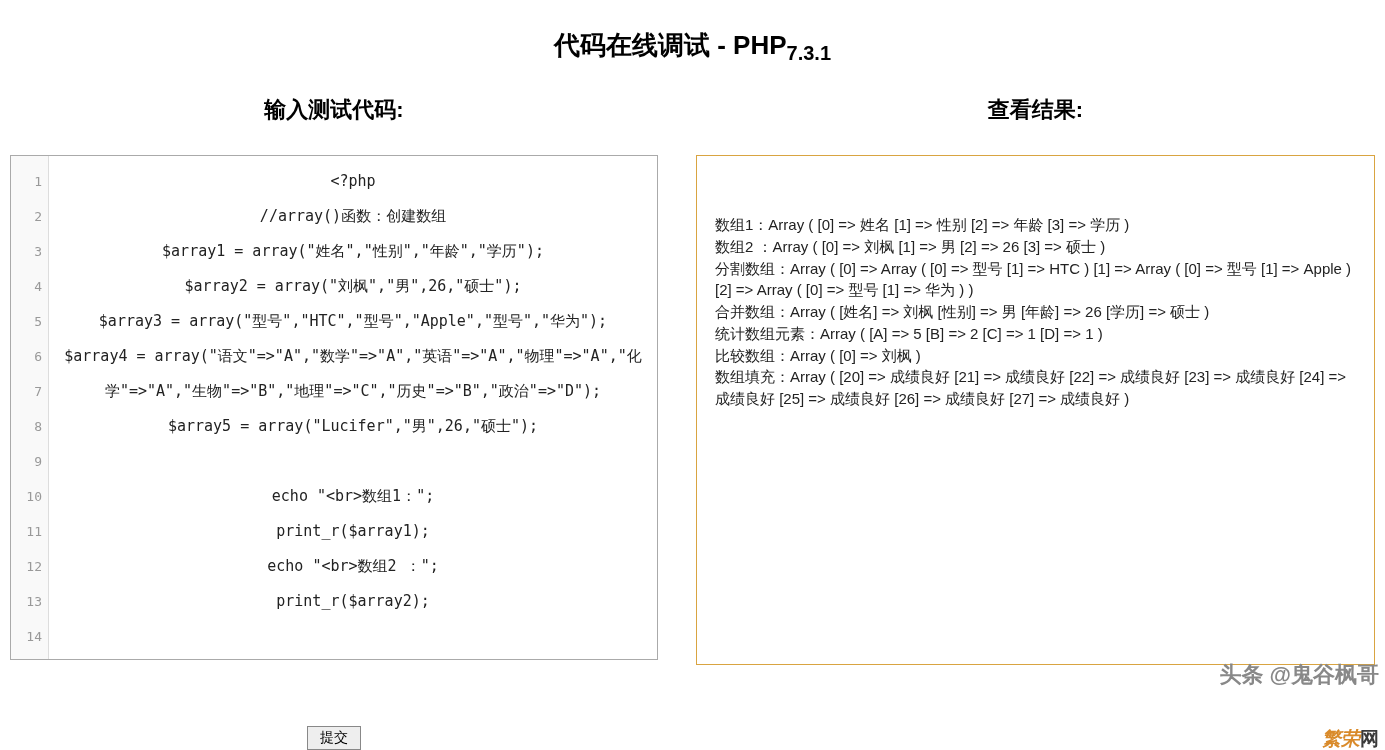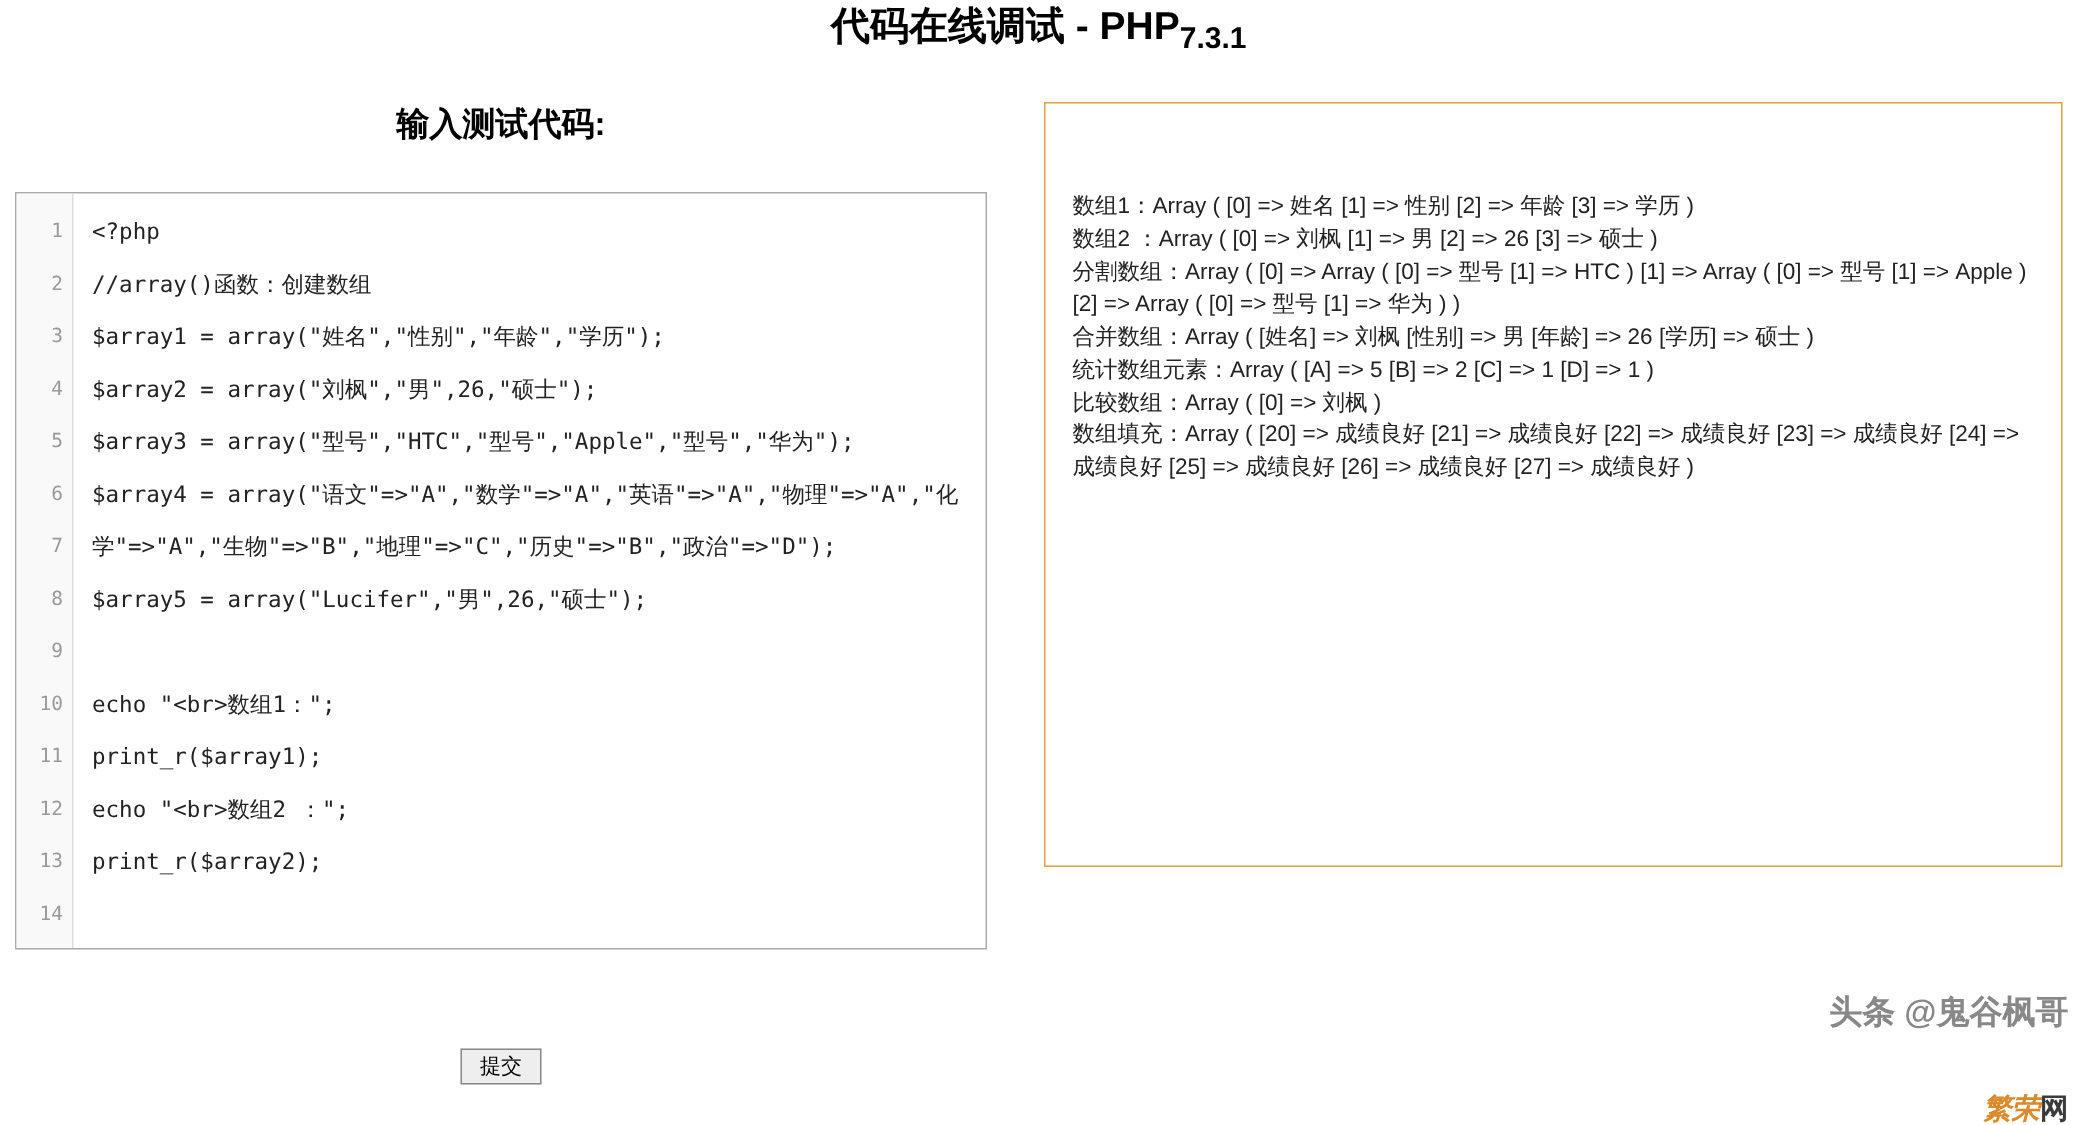--- a/index.html
+++ b/index.html
@@ -7,21 +7,21 @@
       font-family: Arial, "Microsoft YaHei", sans-serif;
       background: #fff;
       width: 1385px;
       height: 750px;
       overflow: hidden;
     }
     .page-title {
       text-align: center;
       font-size: 26px;
       font-weight: bold;
-      padding-top: 0;
+      padding-top: 28px;
       padding-bottom: 30px;
     }
     .page-title .version {
       font-size: 20px;
       font-weight: bold;
       vertical-align: sub;
     }
     .container {
       display: flex;
       gap: 38px;
@@ -68,20 +68,21 @@
       font-family: Consolas, Menlo, monospace;
       font-size: 15px;
       color: #222;
       padding: 8px 12px;
       overflow-y: scroll;
       overflow-x: hidden;
       line-height: 35px;
       white-space: pre-wrap;
       word-break: break-all;
       position: relative;
+      text-align: center;
     }
     .code-area .line {
       min-height: 35px;
     }
     .submit-row {
       text-align: center;
       margin-top: 18px;
     }
     .submit-btn {
       font-size: 14px;
@@ -149,20 +150,21 @@
           <div class="ln">14</div>
         </div>
       <div class="code-area" id="code-area"><div class="line">&lt;?php</div><div class="line">//array()函数：创建数组</div><div class="line">$array1 = array("姓名","性别","年龄","学历");</div><div class="line">$array2 = array("刘枫","男",26,"硕士");</div><div class="line">$array3 = array("型号","HTC","型号","Apple","型号","华为");</div><div class="line" style="height: 70px;">$array4 = array("语文"=&gt;"A","数学"=&gt;"A","英语"=&gt;"A","物理"=&gt;"A","化学"=&gt;"A","生物"=&gt;"B","地理"=&gt;"C","历史"=&gt;"B","政治"=&gt;"D");</div><div class="line">$array5 = array("Lucifer","男",26,"硕士");</div><div class="line"></div><div class="line">echo "&lt;br&gt;数组1：";</div><div class="line">print_r($array1);</div><div class="line">echo "&lt;br&gt;数组2 ：";</div><div class="line">print_r($array2);</div><div class="line"></div></div>
     </div>
     <div class="submit-row">
       <button class="submit-btn">提交</button>
     </div>
   </div>
 
   <div class="right-panel">
+    <div class="panel-title">查看结果:</div>
     <div class="result-box" id="result-box">数组1：Array ( [0] =&gt; 姓名 [1] =&gt; 性别 [2] =&gt; 年龄 [3] =&gt; 学历 )<br>数组2 ：Array ( [0] =&gt; 刘枫 [1] =&gt; 男 [2] =&gt; 26 [3] =&gt; 硕士 )<br>分割数组：Array ( [0] =&gt; Array ( [0] =&gt; 型号 [1] =&gt; HTC ) [1] =&gt; Array ( [0] =&gt; 型号 [1] =&gt; Apple ) [2] =&gt; Array ( [0] =&gt; 型号 [1] =&gt; 华为 ) )<br>合并数组：Array ( [姓名] =&gt; 刘枫 [性别] =&gt; 男 [年龄] =&gt; 26 [学历] =&gt; 硕士 )<br>统计数组元素：Array ( [A] =&gt; 5 [B] =&gt; 2 [C] =&gt; 1 [D] =&gt; 1 )<br>比较数组：Array ( [0] =&gt; 刘枫 )<br>数组填充：Array ( [20] =&gt; 成绩良好 [21] =&gt; 成绩良好 [22] =&gt; 成绩良好 [23] =&gt; 成绩良好 [24] =&gt; 成绩良好 [25] =&gt; 成绩良好 [26] =&gt; 成绩良好 [27] =&gt; 成绩良好 )</div>
   </div>
 </div>
 
 <div class="watermark-top">头条 @鬼谷枫哥</div>
 <div class="watermark-bottom">
   <span class="c1">繁荣</span><span class="c2">网</span>
 </div>
 
 </body></html>

